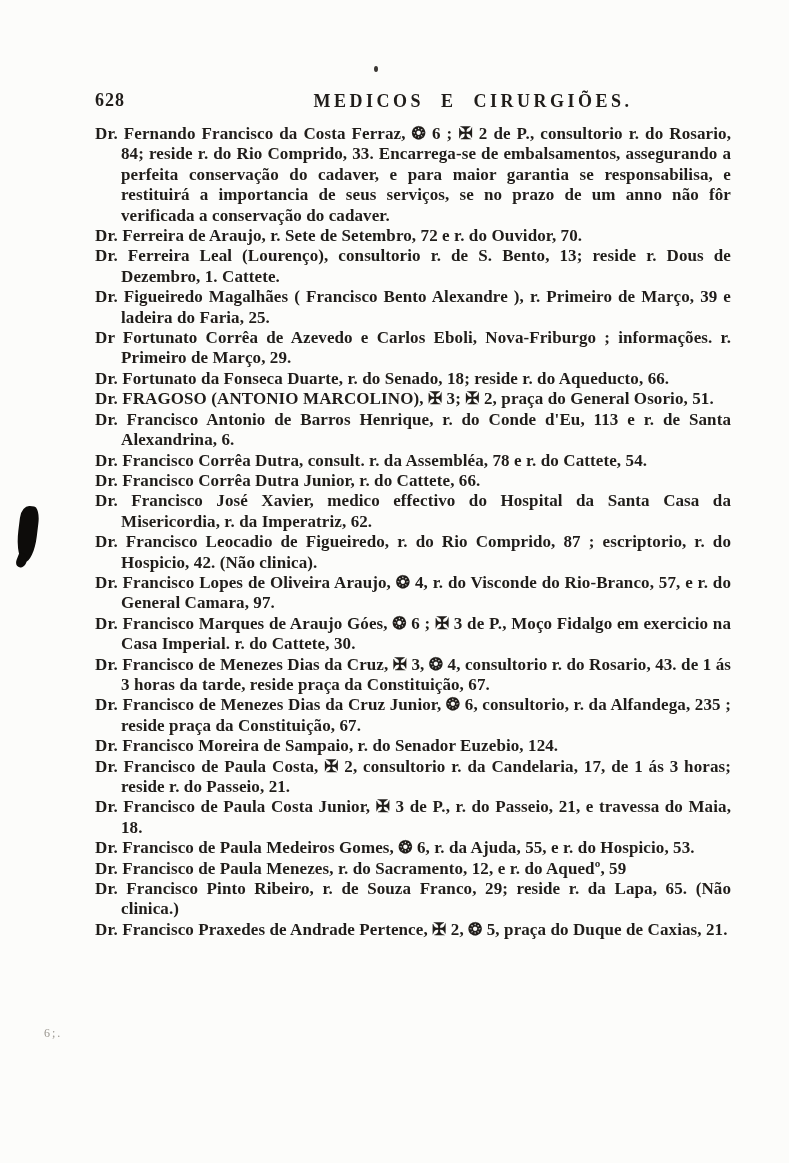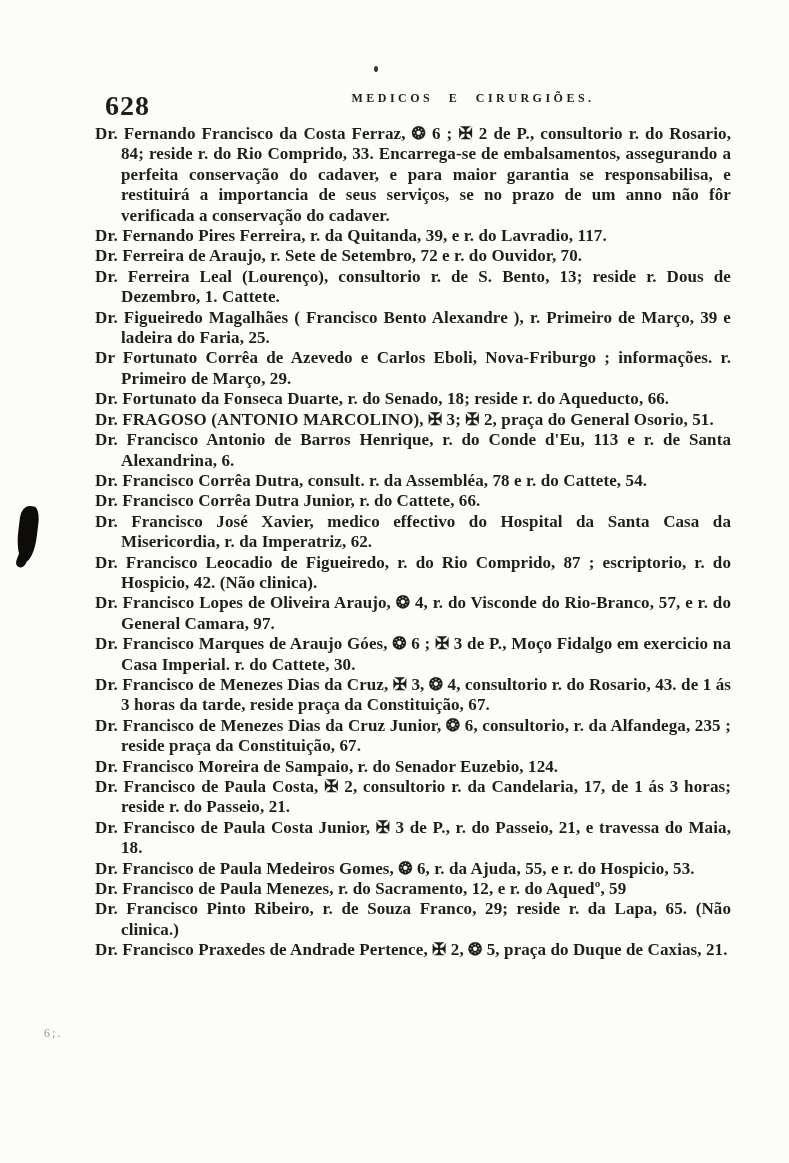--- a/index.html
+++ b/index.html
@@ -18,33 +18,33 @@
   }
   .page-header {
     position: absolute;
     left: 95px;
     top: 88px;
     width: 636px;
     height: 30px;
   }
   .page-number {
     position: absolute;
-    left: 10px;
+    left: 0;
     top: 2px;
-    font-size: 28px;
+    font-size: 18px;
     font-weight: bold;
     letter-spacing: 1px;
   }
   .page-title {
     position: absolute;
     left: 120px;
     right: 0;
     top: 3px;
     text-align: center;
-    font-size: 12px;
+    font-size: 18px;
     font-weight: bold;
     letter-spacing: 3.5px;
     word-spacing: 9px;
     white-space: nowrap;
   }
   .text-block {
     position: absolute;
     left: 95px;
     top: 124px;
     width: 636px;
@@ -110,21 +110,20 @@
   <div class="page-header">
     <span class="page-number">628</span>
     <span class="page-title">MEDICOS E CIRURGIÕES.</span>
   </div>
 
   <div class="ink-blob"></div>
   <span class="margin-note">6;.</span>
 
   <div class="text-block">
     <p class="entry">Dr. Fernando Francisco da Costa Ferraz, ❂ 6 ; ✠ 2 de P., consultorio r. do Rosario, 84; reside r. do Rio Comprido, 33. Encarrega-se de embalsamentos, assegurando a perfeita conservação do cadaver, e para maior garantia se responsabilisa, e restituirá a importancia de seus serviços, se no prazo de um anno não fôr verificada a conservação do cadaver.</p>
-    <p class="entry">Dr. Fernando Pires Ferreira, r. da Quitanda, 39, e r. do Lavradio, 117.</p>
     <p class="entry">Dr. Ferreira de Araujo, r. Sete de Setembro, 72 e r. do Ouvidor, 70.</p>
     <p class="entry">Dr. Ferreira Leal (Lourenço), consultorio r. de S. Bento, 13; reside r. Dous de Dezembro, 1. Cattete.</p>
     <p class="entry">Dr. Figueiredo Magalhães ( Francisco Bento Alexandre ), r. Primeiro de Março, 39 e ladeira do Faria, 25.</p>
     <p class="entry">Dr Fortunato Corrêa de Azevedo e Carlos Eboli, Nova-Friburgo ; informações. r. Primeiro de Março, 29.</p>
     <p class="entry">Dr. Fortunato da Fonseca Duarte, r. do Senado, 18; reside r. do Aqueducto, 66.</p>
     <p class="entry">Dr. FRAGOSO (ANTONIO MARCOLINO), ✠ 3; ✠ 2, praça do General Osorio, 51.</p>
     <p class="entry">Dr. Francisco Antonio de Barros Henrique, r. do Conde d'Eu, 113 e r. de Santa Alexandrina, 6.</p>
     <p class="entry">Dr. Francisco Corrêa Dutra, consult. r. da Assembléa, 78 e r. do Cattete, 54.</p>
     <p class="entry">Dr. Francisco Corrêa Dutra Junior, r. do Cattete, 66.</p>
     <p class="entry">Dr. Francisco José Xavier, medico effectivo do Hospital da Santa Casa da Misericordia, r. da Imperatriz, 62.</p>

